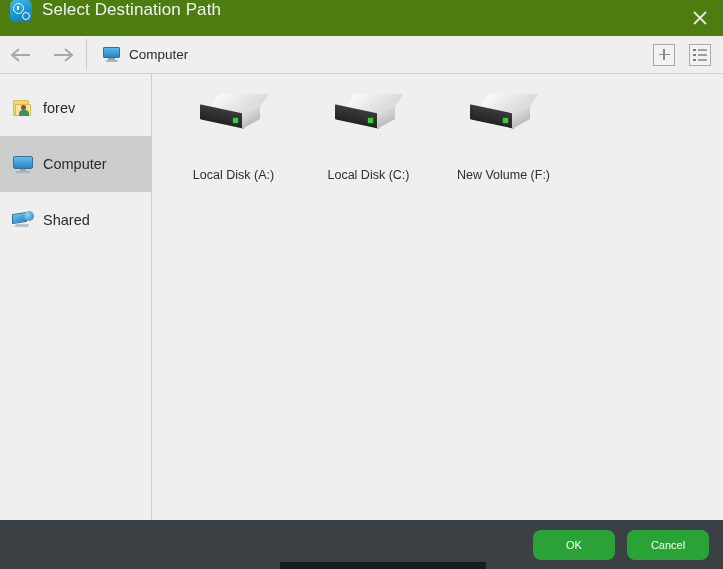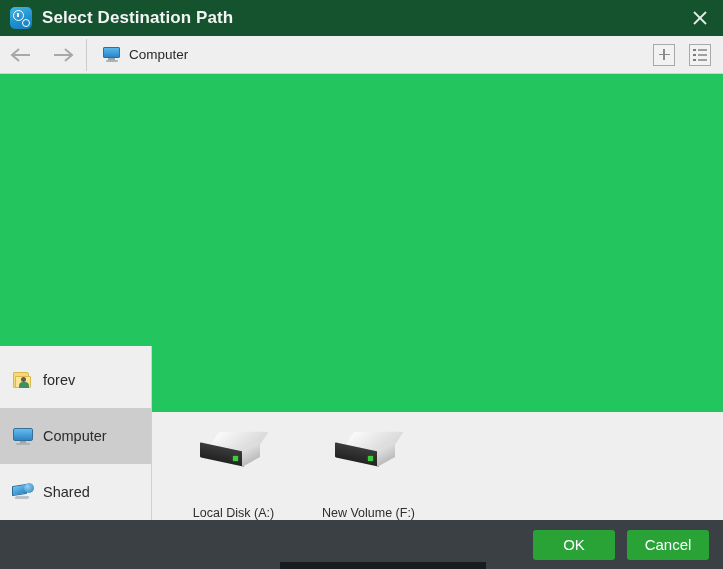--- a/index.html
+++ b/index.html
@@ -20,26 +20,24 @@
     height: 569px;
     background: #efefef;
     display: flex;
     flex-direction: column;
     box-sizing: border-box;
   }
 
   
   .titlebar {
     height: 36px;
-    background: #14532d;
-    display: flex;
-    align-items: center;
+    background: #4d7c0f;
+    display: flex;
     flex: 0 0 36px;
     position: relative;
-    font-weight: bold;
   }
   .title-icon {
     width: 22px;
     height: 22px;
     margin-left: 10px;
     margin-right: 10px;
     border-radius: 5px;
     background: linear-gradient(160deg, #42b7e8 0%, #1c8fd0 60%, #1579b8 100%);
     position: relative;
     flex: 0 0 auto;
@@ -182,21 +180,20 @@
     background: #a0a0a0;
     display:block;
   }
 
   
   .body-area {
     flex: 1 1 auto;
     display: flex;
     min-height: 0;
     background: #22c55e;
-    align-items: flex-end;
   }
   .sidebar {
     width: 152px;
     flex: 0 0 152px;
     border-right: 1px solid #cfcfcf;
     background: #efefef;
     box-sizing: border-box;
     padding-top: 6px;
   }
   .side-item {
@@ -343,23 +340,23 @@
     padding-right: 14px;
     box-sizing: border-box;
     gap: 12px;
     position: relative;
   }
   .btn {
     min-width: 82px;
     height: 30px;
     background: #2aa336;
     color: #ffffff;
-    font-size: 15px;
+    font-size: 11px;
     border: none;
-    border-radius: 3px;
+    border-radius: 8px;
     display: flex;
     align-items: center;
     justify-content: center;
     padding: 0 14px;
     box-sizing: border-box;
     font-family: "Liberation Sans", sans-serif;
   }
   .underlay {
     position: absolute;
     left: 280px;
@@ -470,20 +467,29 @@
         <div class="drive-cell">
           <span class="drive-icon">
             <span class="top"></span>
               <span class="front"></span>
               <span class="side"></span>
               <span class="led"></span>
           </span>
           <span class="drive-label">Local Disk (A:)</span>
         </div>
 
+        <div class="drive-cell">
+          <span class="drive-icon">
+            <span class="top"></span>
+              <span class="front"></span>
+              <span class="side"></span>
+              <span class="led"></span>
+          </span>
+          <span class="drive-label">Local Disk (C:)</span>
+        </div>
 
 
         <div class="drive-cell">
           <span class="drive-icon">
             <span class="top"></span>
               <span class="front"></span>
               <span class="side"></span>
               <span class="led"></span>
           </span>
           <span class="drive-label">New Volume (F:)</span>

